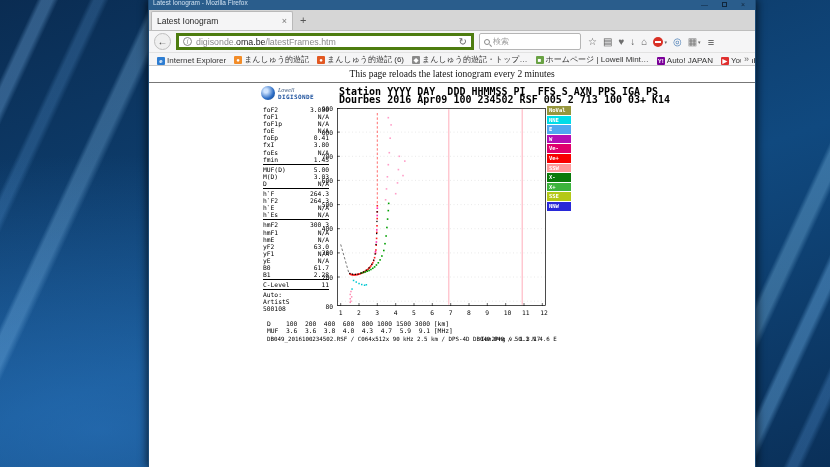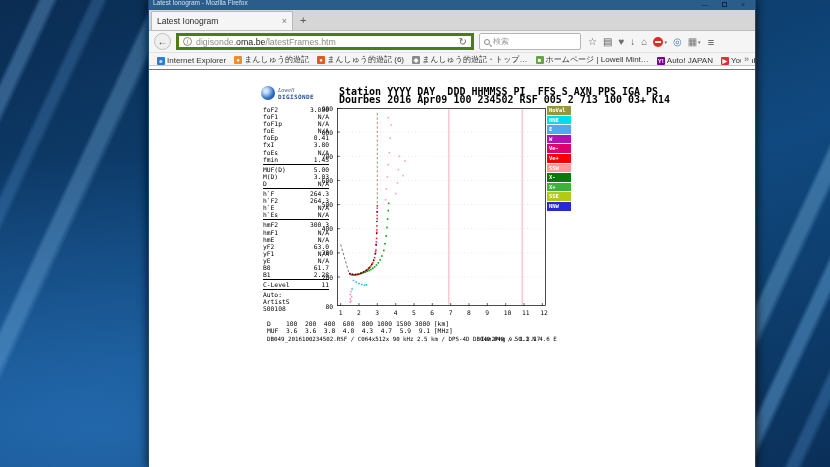--- a/index.html
+++ b/index.html
@@ -195,20 +195,21 @@
           <span class="bm-label">Auto! JAPAN</span>
         </span>
         <span class="bm-item">
           <span class="bm-icon" style="background: rgb(224, 47, 47);">▶</span>
           <span class="bm-label">YouTube - acanman…</span>
         </span>
         <span class="bm-overflow">»</span>
     </div>
 
     <div class="content">
+      <div class="notice">This page reloads the latest ionogram every 2 minutes</div>
       <hr class="notice-rule">
 
       <div id="ionogram">
         <div class="logo">
           <span class="logo-swirl"></span>
           <span>
             <div class="logo-name">Lowell</div>
             <div class="logo-product">DIGISONDE</div>
           </span>
         </div>

